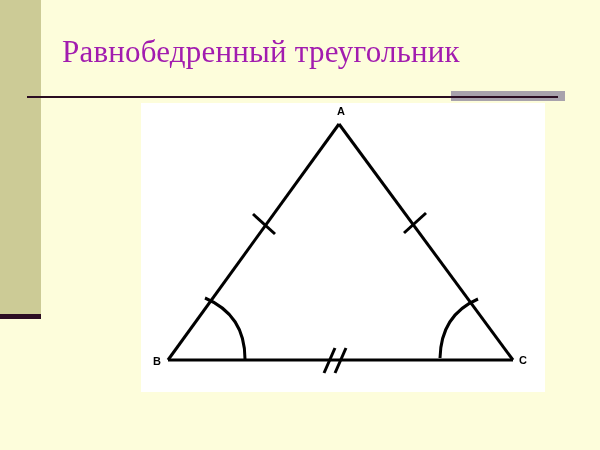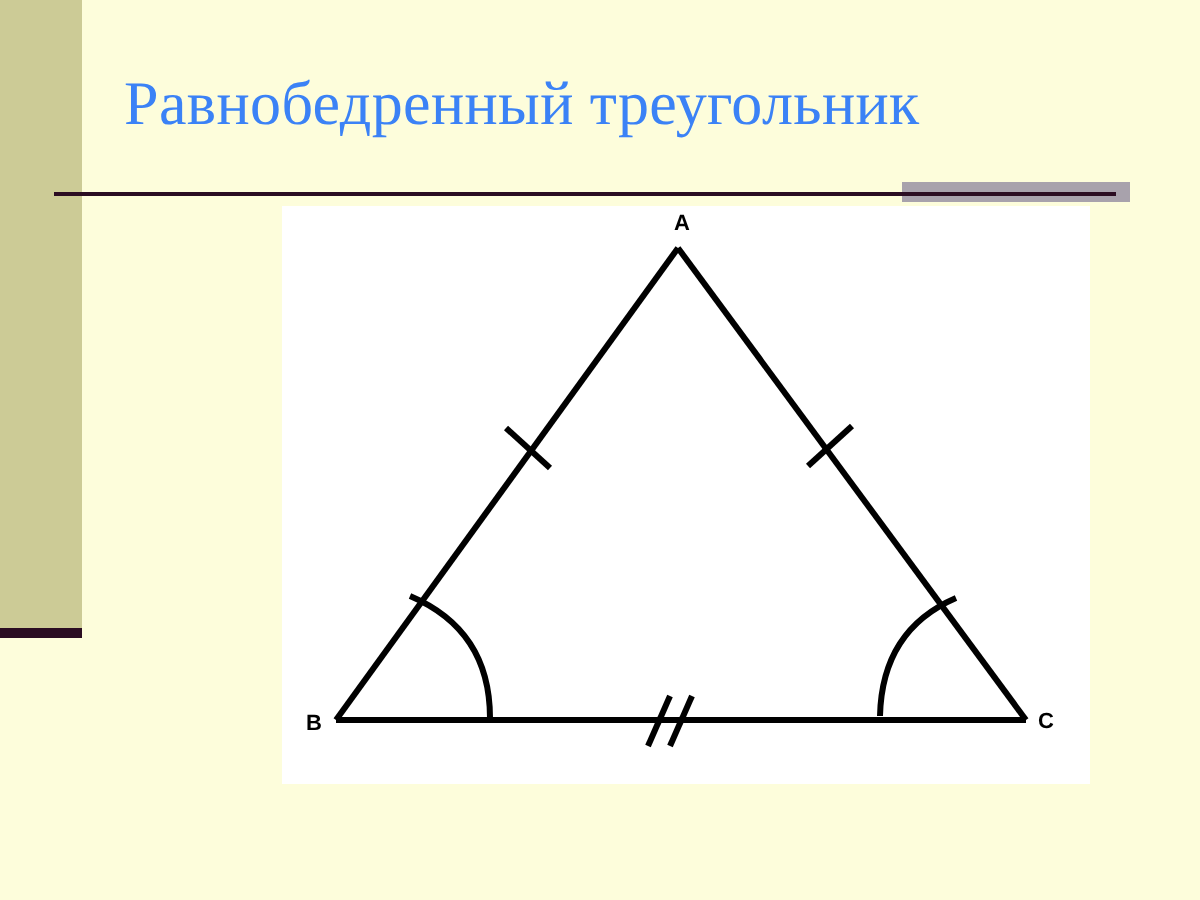--- a/index.html
+++ b/index.html
@@ -41,21 +41,21 @@
   }
   
   .slide-title {
     position: absolute;
     left: 62px;
     top: 33px;
     width: 470px;
     font-family: "Liberation Serif", serif;
     font-size: 31px;
     line-height: 38px;
-    color: #3b82f6;
+    color: #a21caf;
     letter-spacing: 0.2px;
     white-space: nowrap;
   }
   
   .header-accent {
     position: absolute;
     left: 451px;
     top: 91px;
     width: 114px;
     height: 10px;

